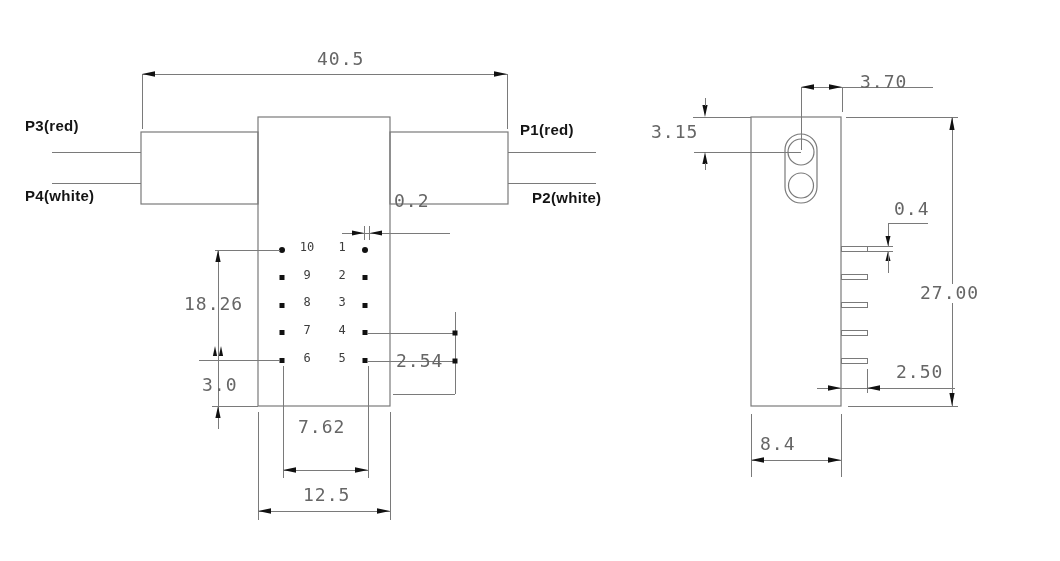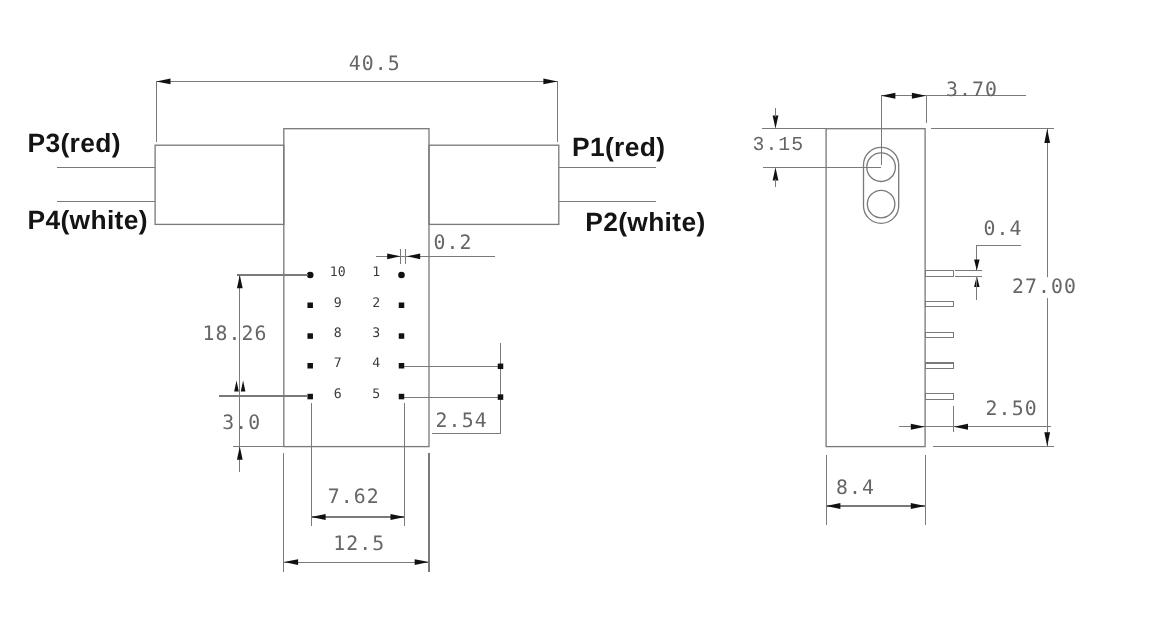--- a/index.html
+++ b/index.html
@@ -4,27 +4,27 @@
 <style>
   html,body{margin:0;padding:0;background:#ffffff;}
   .canvas{
     position:relative;width:1060px;height:561px;background:#ffffff;
     font-family:"DejaVu Sans Mono", monospace;overflow:hidden;
   }
   .canvas svg{position:absolute;left:0;top:0;}
   .lbl{position:absolute;white-space:nowrap;line-height:1.05;}
   .port{
     font-family:"Liberation Sans", sans-serif;font-weight:bold;
-    font-size:24px;color:#141414;letter-spacing:0.3px;
+    font-size:15px;color:#141414;letter-spacing:0.3px;
   }
   .dim{
     font-family:"DejaVu Sans Mono", monospace;font-weight:normal;
     font-size:18px;color:#666666;letter-spacing:1px;
   }
-  .dim.masked{background:#ffffff;padding:0 3px;}
+  .dim.masked{background:#ffffff;padding:0 3px;margin-top:32px;}
   .pinnum{
     font-family:"DejaVu Sans Mono", monospace;font-size:12px;color:#3c3c3c;
     width:22px;text-align:center;
   }
   .ln{stroke:#7a7a7a;stroke-width:1;fill:none;shape-rendering:crispEdges;}
   .shp{stroke:#7a7a7a;stroke-width:1.2;fill:none;}
   .pinfill{stroke:#7a7a7a;stroke-width:1;fill:#ffffff;shape-rendering:crispEdges;}
   .ar{fill:#111111;stroke:none;}
   .dot{fill:#111111;stroke:none;}
 </style>
@@ -177,29 +177,29 @@
       <path class="ar" d="M841 460 L828 457.3 L828 462.7 Z"></path>
     </g>
   </svg>
 
   <div class="lbl port" style="left:25px;top:118px;">P3(red)</div>
   <div class="lbl port" style="left:25px;top:188px;">P4(white)</div>
   <div class="lbl port" style="left:520px;top:122px;">P1(red)</div>
   <div class="lbl port" style="left:532px;top:190px;">P2(white)</div>
 
   <div class="lbl dim" style="left:300px;top:50px;margin-left:17px;">40.5</div>
-  <div class="lbl dim" style="left:394px;top:212px;">0.2</div>
+  <div class="lbl dim" style="left:394px;top:192px;">0.2</div>
   <div class="lbl dim" style="left:184px;top:295px;">18.26</div>
   <div class="lbl dim" style="left:202px;top:376px;">3.0</div>
-  <div class="lbl dim" style="left:396px;top:374px;">2.54</div>
-  <div class="lbl dim" style="left:298px;top:443px;">7.62</div>
+  <div class="lbl dim" style="left:396px;top:352px;">2.54</div>
+  <div class="lbl dim" style="left:298px;top:418px;">7.62</div>
   <div class="lbl dim" style="left:303px;top:486px;text-align:center;">12.5</div>
 
   <div class="lbl dim" style="left:860px;top:61px;margin-top:12px;">3.70</div>
-  <div class="lbl dim" style="left:684px;top:123px;font-family:Liberation Mono, monospace;">3.15</div>
+  <div class="lbl dim" style="left:651px;top:123px;">3.15</div>
   <div class="lbl dim" style="left:894px;top:200px;">0.4</div>
   <div class="lbl dim masked" style="left:917px;top:252px;">27.00</div>
   <div class="lbl dim" style="left:896px;top:363px;text-align:center;">2.50</div>
   <div class="lbl dim" style="left:760px;top:435px;">8.4</div>
 
   <div class="lbl pinnum" style="left:296px;top:241px;">10</div>
   <div class="lbl pinnum" style="left:296px;top:269px;">9</div>
   <div class="lbl pinnum" style="left:296px;top:296px;">8</div>
   <div class="lbl pinnum" style="left:296px;top:324px;">7</div>
   <div class="lbl pinnum" style="left:296px;top:352px;">6</div>

